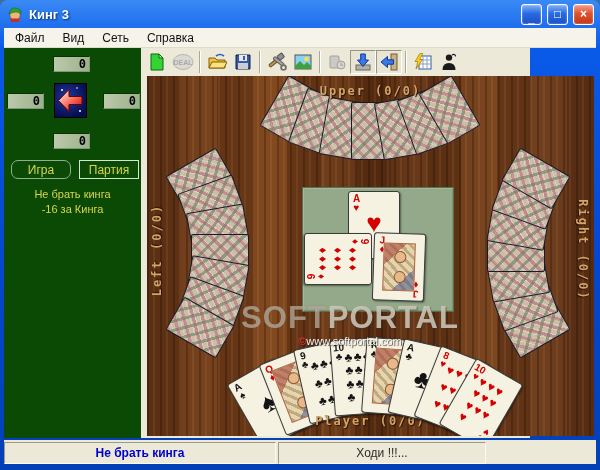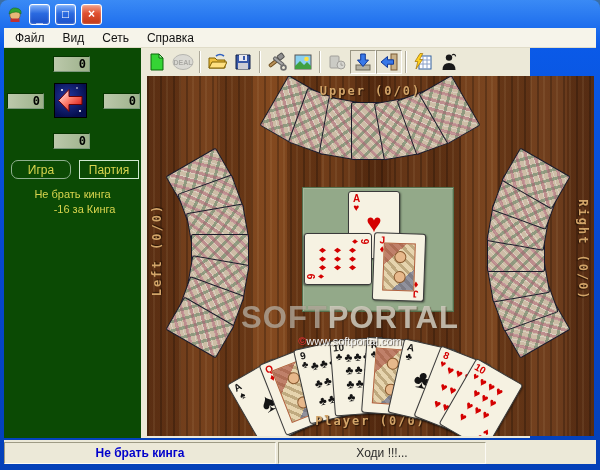--- a/index.html
+++ b/index.html
@@ -24,21 +24,21 @@
   .score-box{position:absolute;width:32px;height:14px;background:linear-gradient(90deg,#bcc9ab,#9db18b);
     border:1px solid;border-color:#063300 #7d997d #7d997d #063300;color:#000;font:bold 12px/14px "DejaVu Sans Mono",monospace;
     text-align:right;padding-right:3px;box-sizing:content-box;}
   .arrow-box{position:absolute;left:50px;top:35px;width:31px;height:33px;border:1px solid #000;
     background:radial-gradient(circle at 40% 40%,#23379e,#050e4e 75%);}
   .side-btn{position:absolute;top:112px;height:19px;background:#0b4a04;border:1px solid #8fb08f;
     color:#d8d44e;font-size:12px;display:flex;align-items:center;justify-content:center;box-sizing:border-box;cursor:default;}
   #btn-game{left:7px;width:60px;border-radius:7px;}
   #btn-party{left:75px;width:60px;border-color:#cfe8cf;}
   .contract-line{position:absolute;left:0;width:137px;text-align:center;color:#d8d44e;font-size:11px;}
-  #contract1{top:140px;} #contract2{top:155px;padding-left:12px;}
+  #contract1{top:140px;} #contract2{top:155px;}
   
   .rightcol{position:absolute;left:141px;top:48px;width:389px;height:390px;background:#ece9d8;}
   .toolbar{position:absolute;left:0;top:0;right:0;height:28px;display:flex;align-items:center;padding:2px 3px;box-sizing:border-box;}
   .tbtn{width:26px;height:24px;display:flex;align-items:center;justify-content:center;border:1px solid transparent;box-sizing:border-box;}
   .tbtn.pressed{background:#e9e5d5;border-color:#9a9684 #ffffff #ffffff #9a9684;}
   .tbtn.disabled svg{opacity:.75;filter:grayscale(.9);}
   .tsep{width:1px;height:22px;background:#aca899;border-right:1px solid #fff;margin:0 3px;flex:0 0 auto;}
   
   .game{position:absolute;left:6px;top:28px;width:447px;height:360px;overflow:hidden;
     background:
@@ -102,20 +102,21 @@
 <body>
 
 <div class="window">
 
   <div class="titlebar">
     <svg class="app-icon" viewBox="0 0 18 18">
       <circle cx="9" cy="10" r="5.2" fill="#e8b878" stroke="#7a4a20" stroke-width=".6"></circle>
       <path d="M3 9 Q4 2 10 3 Q16 4 15 9 Q11 5 3 9 Z" fill="#30a030" stroke="#156015" stroke-width=".5"></path>
       <rect x="4.5" y="13.5" width="9" height="3.5" fill="#c03030"></rect>
     </svg>
+    <span class="title-text">Кинг 3</span>
     <div class="cap-btn cap-min">
         <span>_</span>
       </div>
     <div class="cap-btn">
         <span>□</span>
       </div>
     <div class="cap-btn close">
         <span>×</span>
       </div>
   </div>

